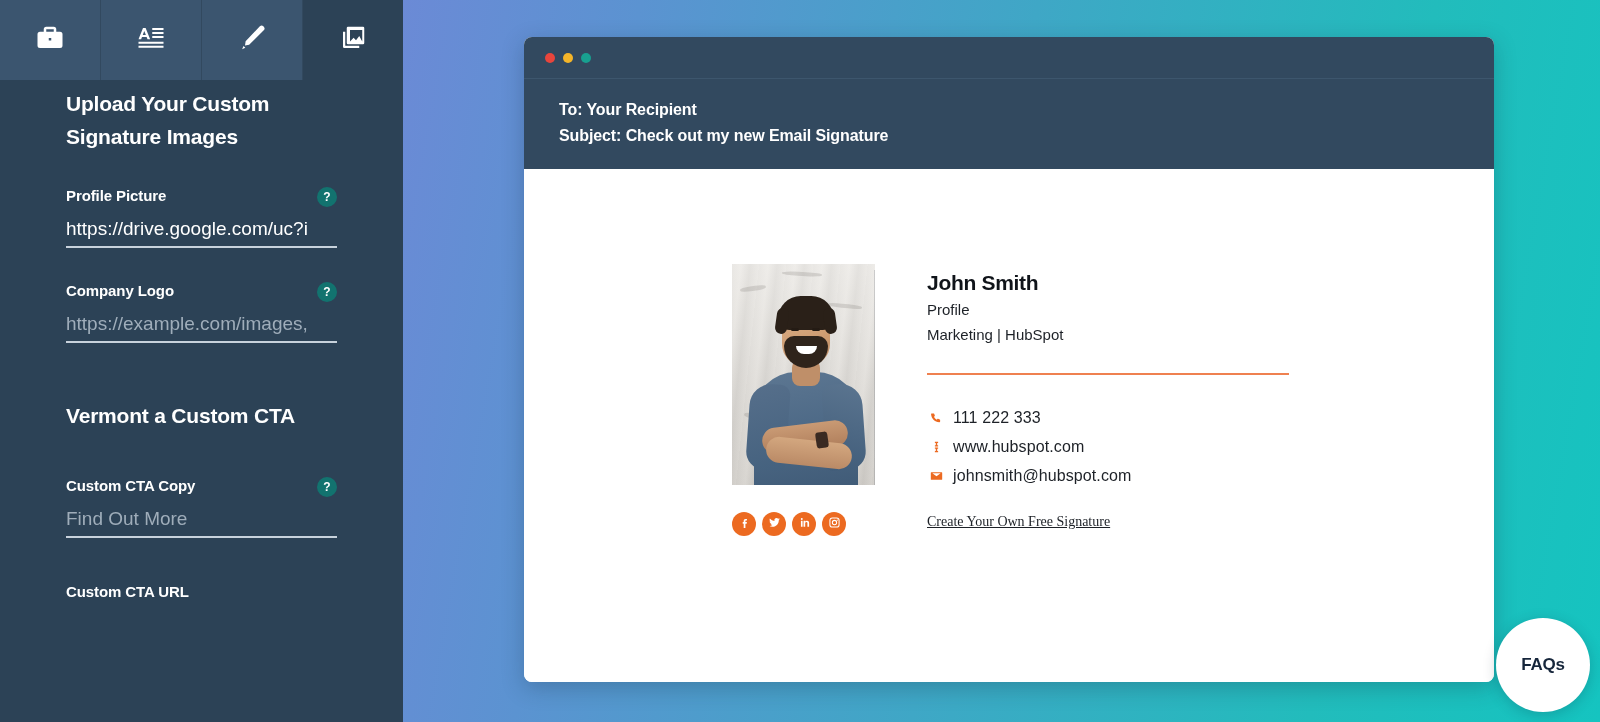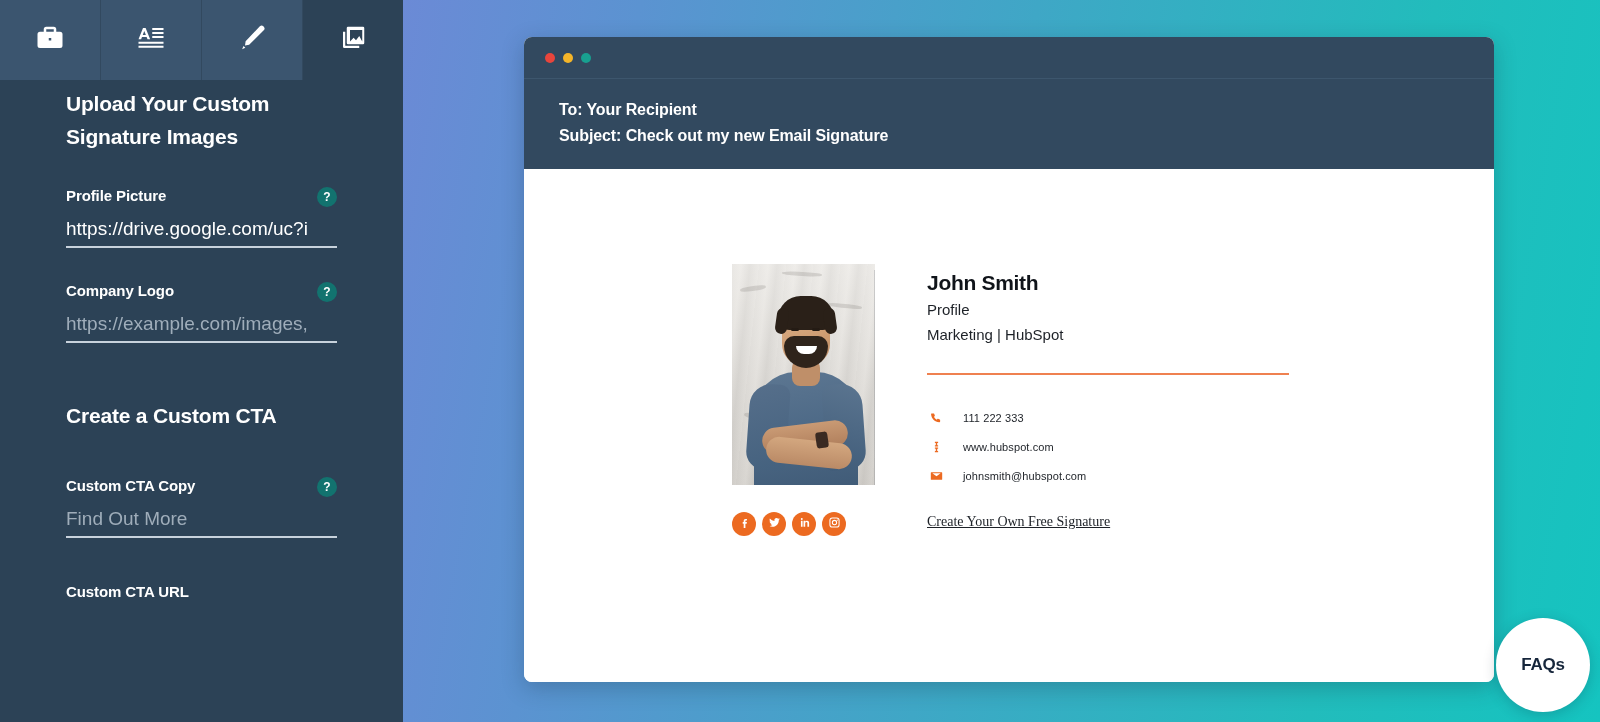--- a/index.html
+++ b/index.html
@@ -258,22 +258,22 @@
   .contact-row {
     display: flex; align-items: center;
     height: 29px;
   }
   .contact-icon {
     width: 18px; flex: none;
     display: flex; align-items: center; justify-content: center;
   }
   .contact-icon svg { width: 13px; height: 14px; fill: #ec6a21; }
   .contact-text {
-    margin-left: 18px;
-    font-size: 11px; color: #1d2127; letter-spacing: 0.1px;
+    margin-left: 8px;
+    font-size: 16px; color: #1d2127; letter-spacing: 0.1px;
   }
 
   #cta-link {
     display: inline-block;
     margin-top: 24px;
     font-size: 14px; color: #1d2127;
     text-decoration: underline;
     cursor: pointer;
     font-family: Liberation Serif, serif;
   }
@@ -343,21 +343,21 @@
     </div>
 
     <div class="field">
       <div class="field-label-row">
         <span class="field-label">Company Logo</span>
         <span class="help-badge">?</span>
       </div>
       <input class="field-input" type="text" placeholder="https://example.com/images," style="">
     </div>
 
-    <div id="title-cta" class="section-title">Create a Custom CTA</div>
+    <div id="title-cta" class="section-title">Vermont a Custom CTA</div>
 
     <div class="field" id="cta-copy-wrap">
       <div class="field-label-row">
         <span class="field-label">Custom CTA Copy</span>
         <span class="help-badge">?</span>
       </div>
       <input class="field-input" type="text" placeholder="Find Out More" style="">
     </div>
 
     <div class="field" id="cta-url-wrap">

